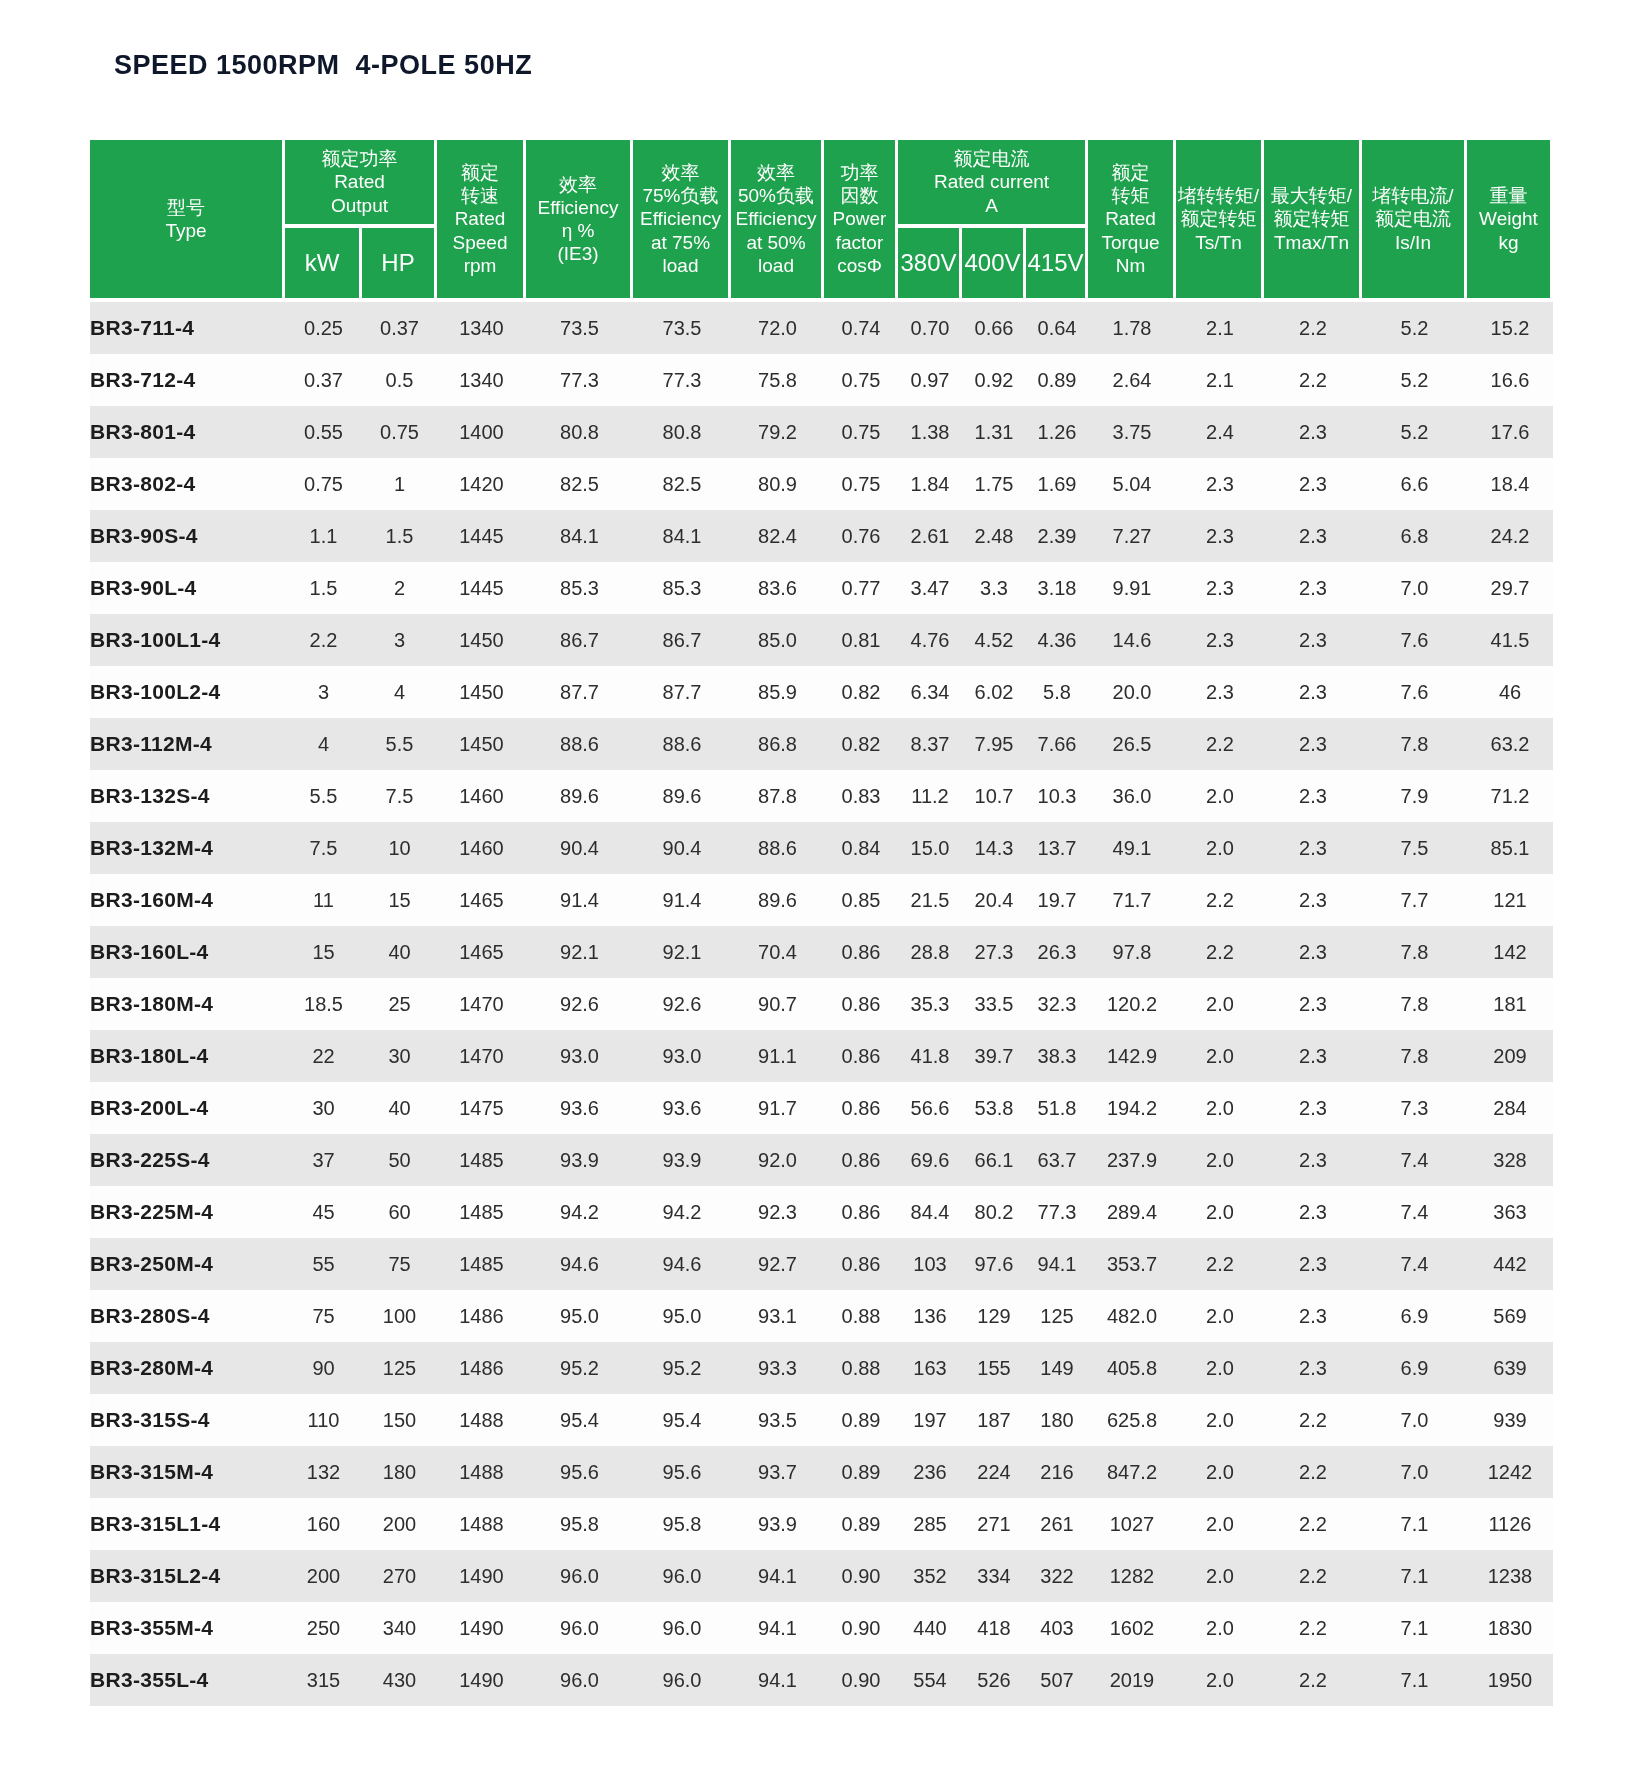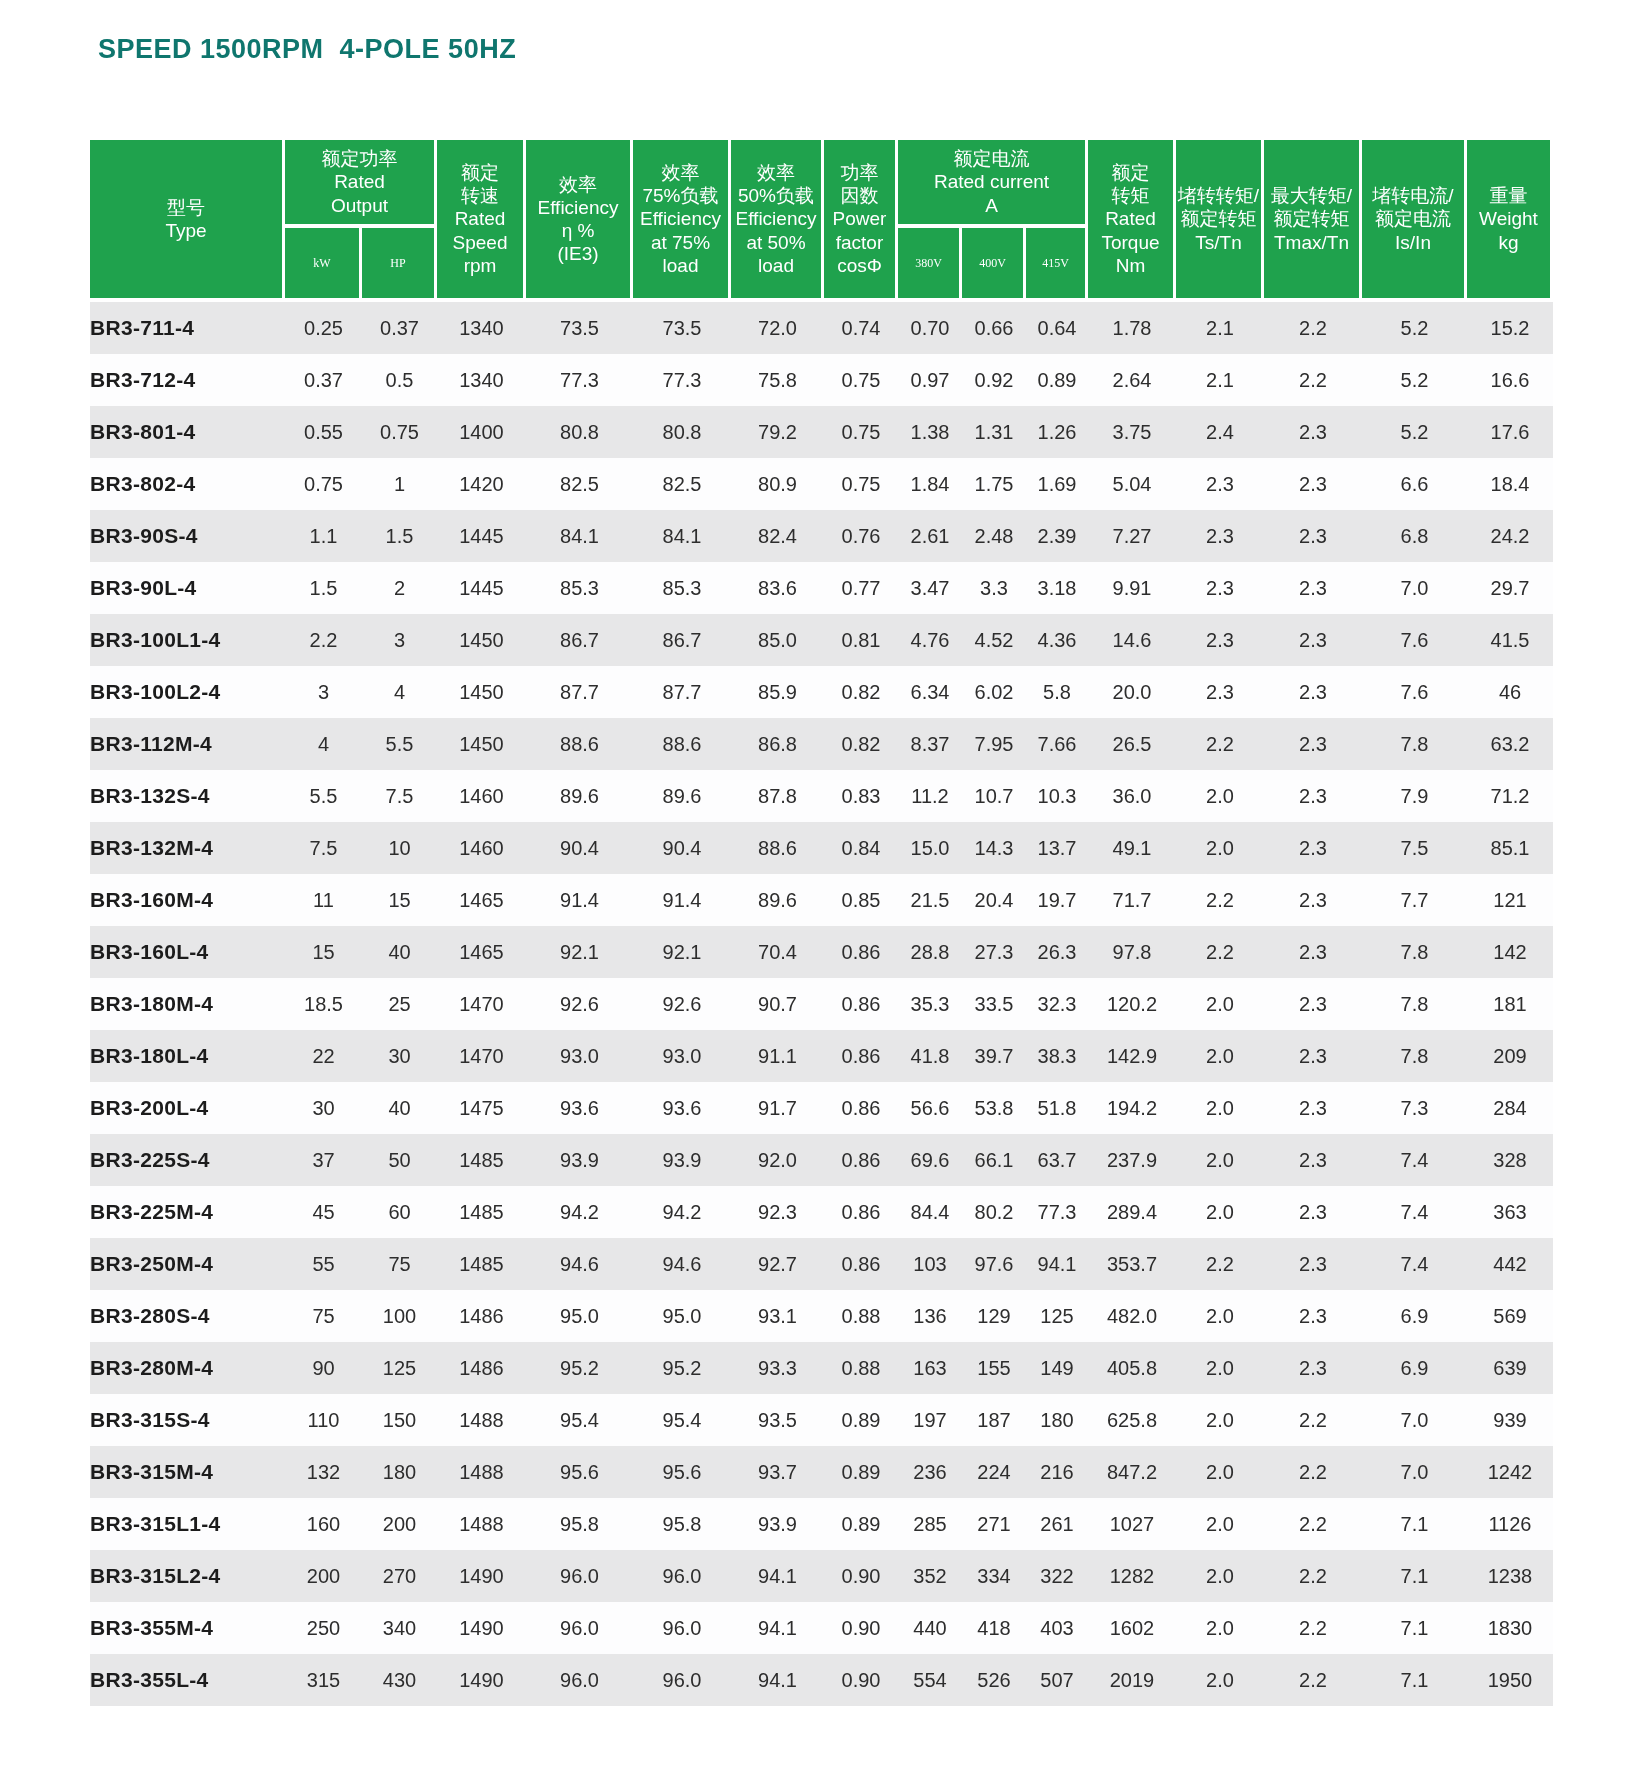--- a/index.html
+++ b/index.html
@@ -3,42 +3,42 @@
 <meta charset="utf-8">
 <style>
   html,body { margin:0; padding:0; }
   body {
     width:1647px; height:1783px;
     background:#ffffff;
     font-family:"Liberation Sans", sans-serif;
     position:relative;
   }
   .title {
-    position:absolute; left:98px; top:34px; margin:0;
-    font-size:27px; font-weight:700; color:#0f766e; letter-spacing:.5px;
+    position:absolute; left:98px; top:34px; margin:16px;
+    font-size:27px; font-weight:700; color:#0f172a; letter-spacing:.5px;
     white-space:pre;
   }
   table.spec-table {
     position:absolute; left:90px; top:140px;
     width:1463px;
     border-collapse:separate; border-spacing:0;
     table-layout:fixed;
   }
   thead th {
     background:#1fa24d; color:#ffffff;
     font-size:19px; font-weight:400; line-height:1.22;
     text-align:center; vertical-align:middle;
     white-space:pre-line;
     border-right:3px solid #ffffff;
     border-bottom:4px solid #ffffff;
     padding:0; box-sizing:border-box;
   }
   thead tr.h-row-1 { height:88px; }
   thead tr.h-row-2 { height:74px; }
-  thead th.sub { font-size:12px;font-family:Liberation Serif, serif; }
+  thead th.sub { font-size:24px; }
   tbody td {
     height:52px; padding:0; box-sizing:border-box;
     font-size:20px; color:#2d2d2d; text-align:center;
     vertical-align:middle;
   }
   tbody tr:nth-child(odd)  { background:#e7e7e8; }
   tbody tr:nth-child(even) { background:#fdfdfe; }
   tbody td.type-cell {
     text-align:left; padding-left:0;
     font-weight:700; font-size:21px; color:#1c1c1c; letter-spacing:.3px;

